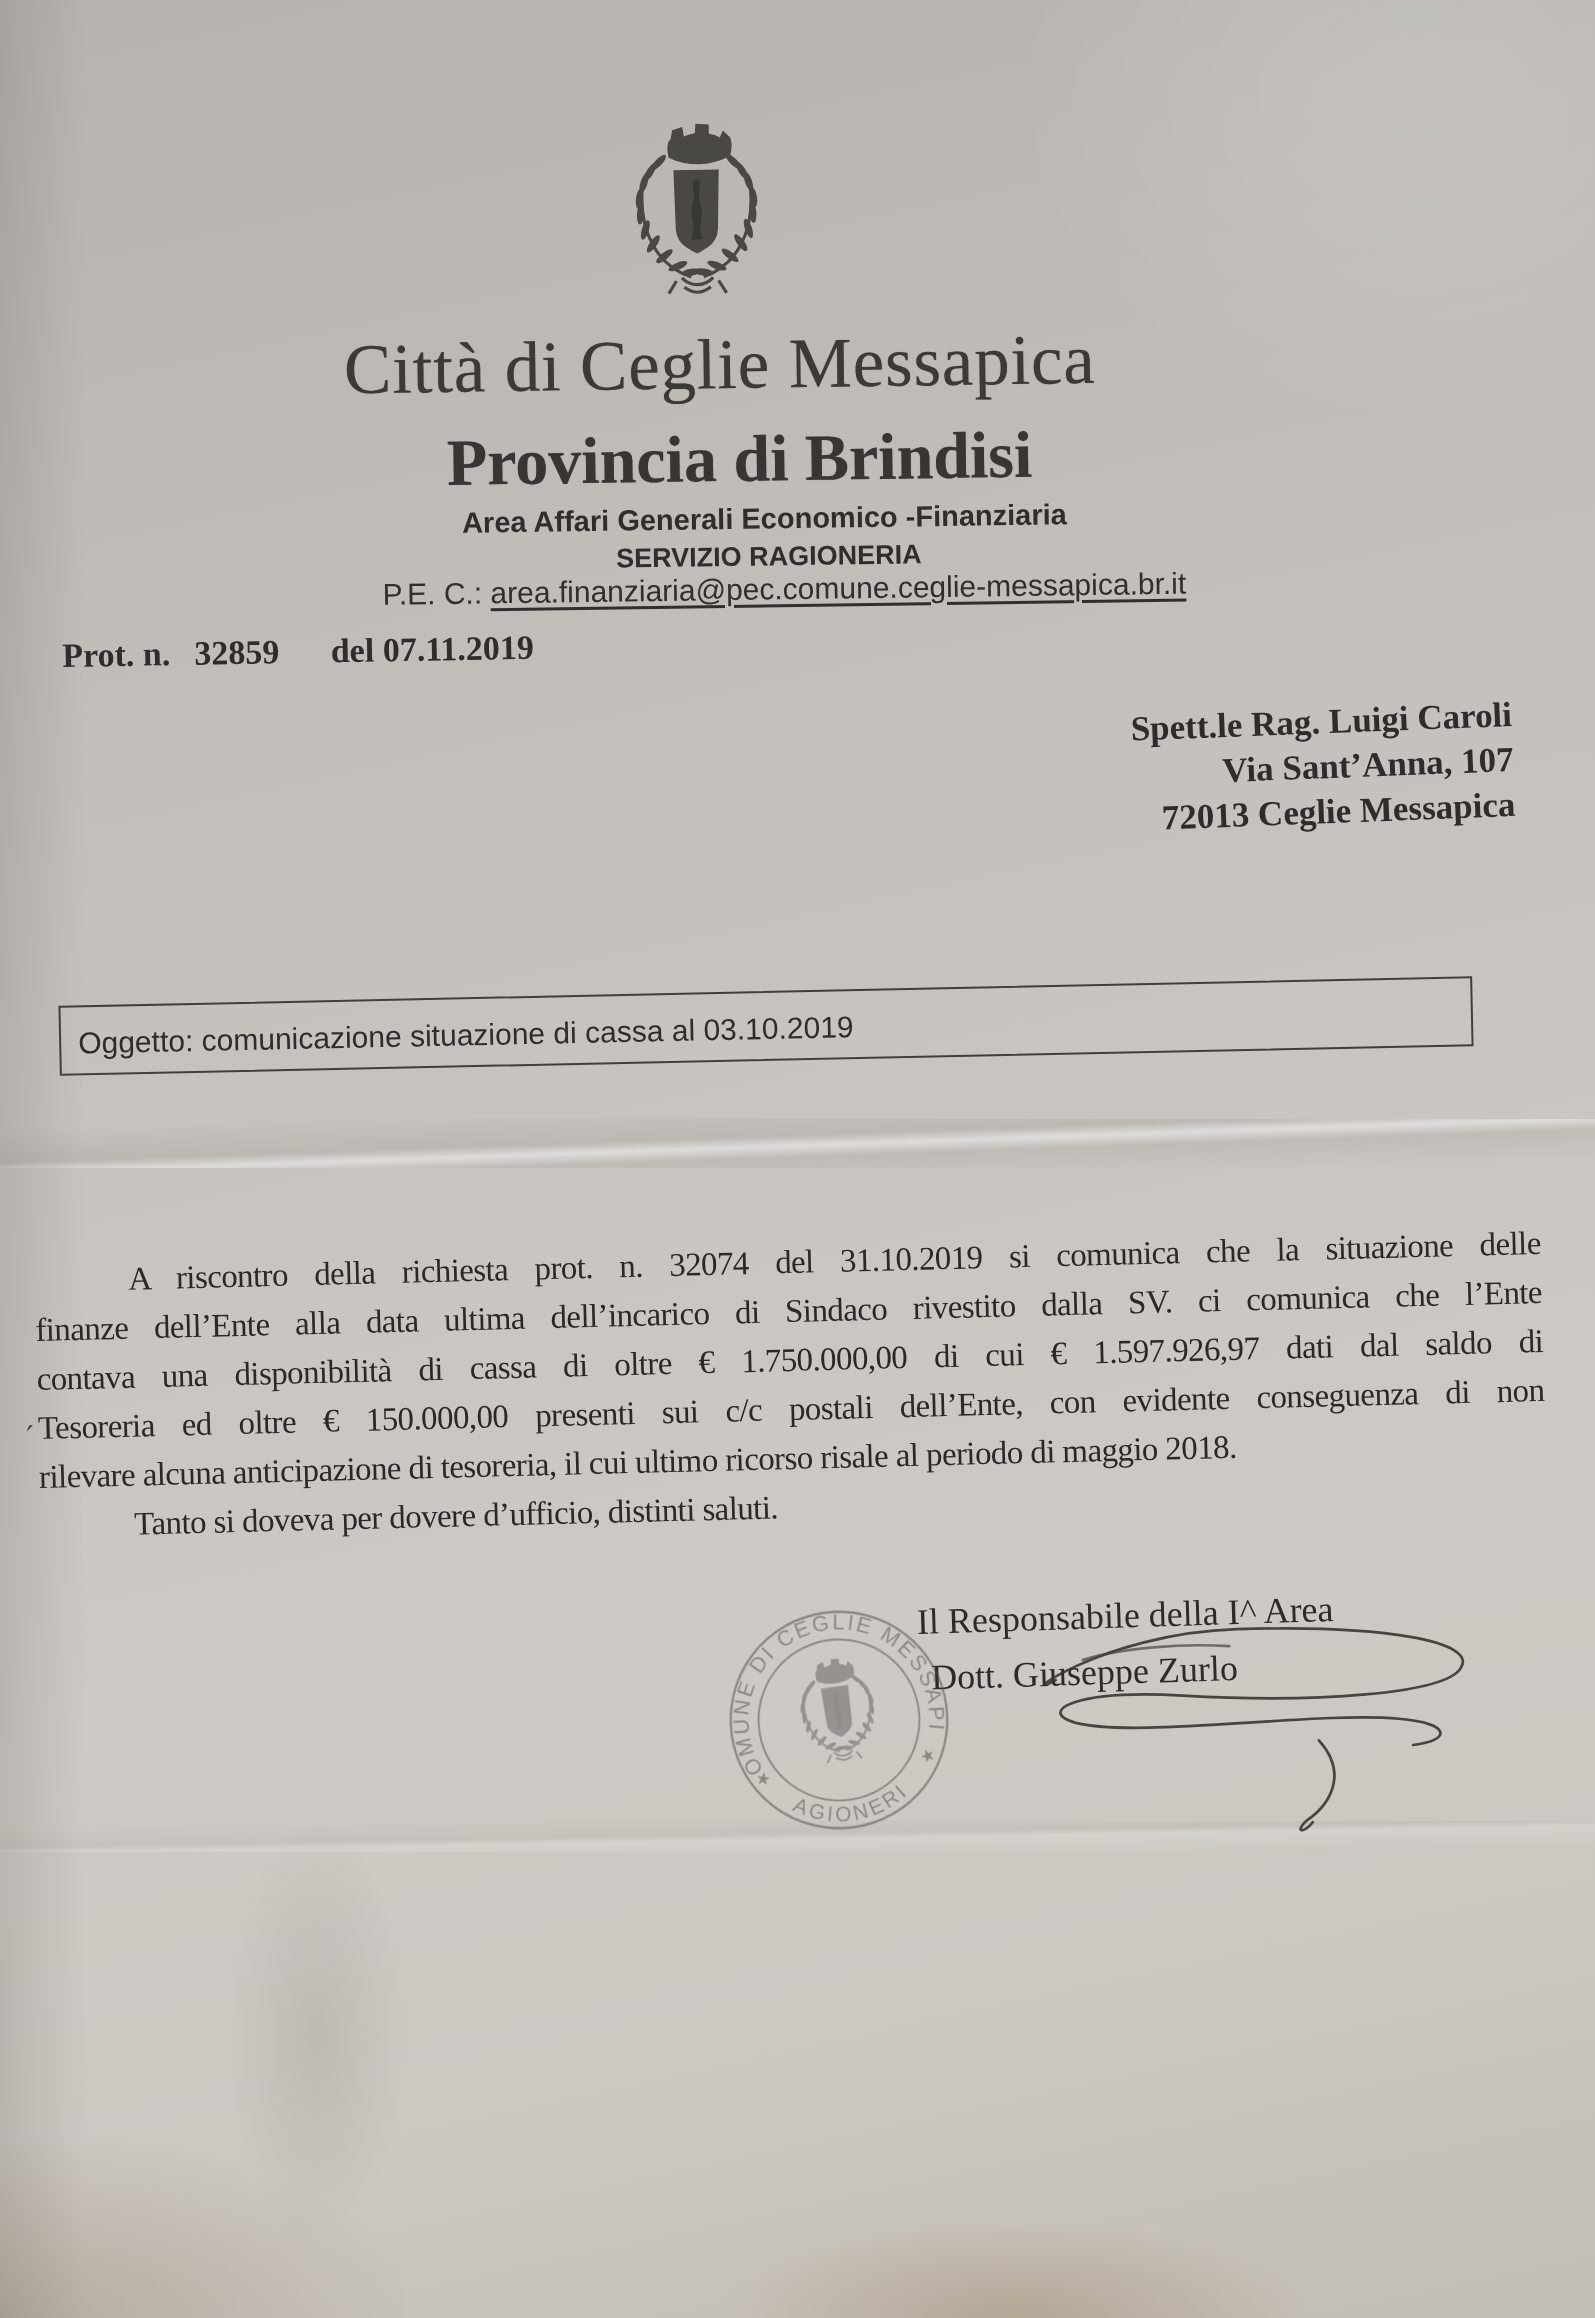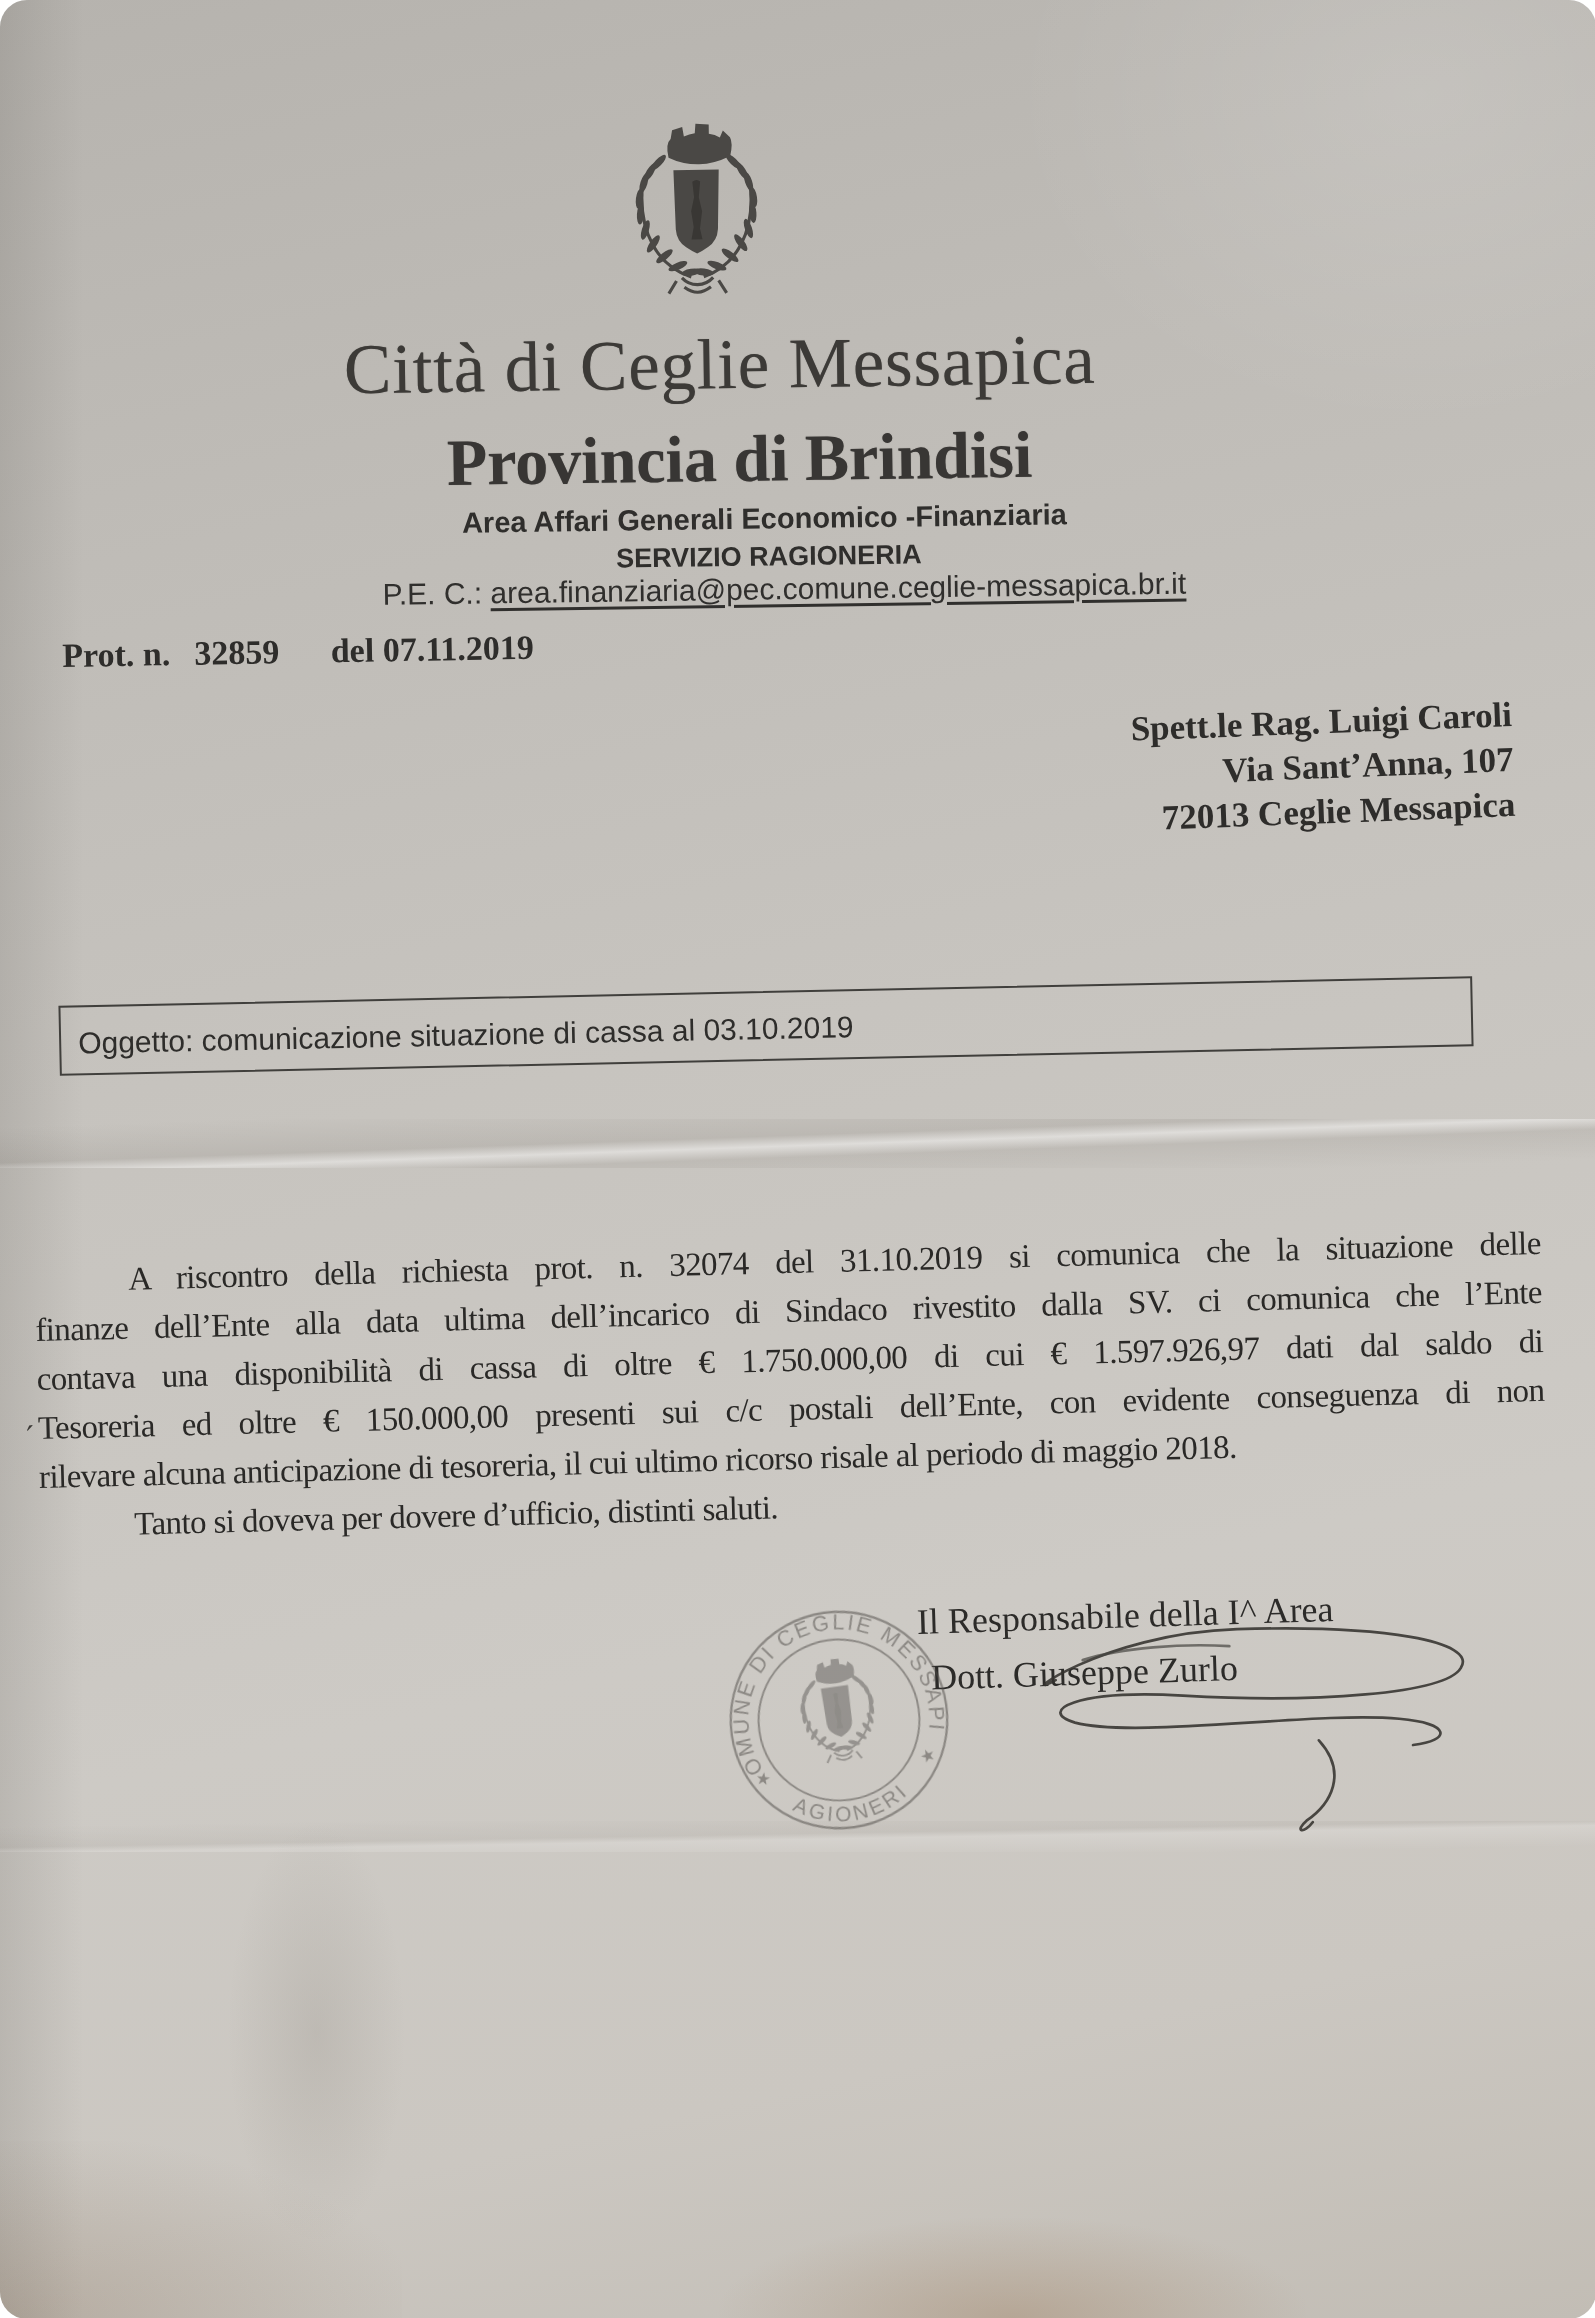--- a/index.html
+++ b/index.html
@@ -1,21 +1,20 @@
 <!DOCTYPE html>
 <html style="font-size:12.4px"><head>
 <meta charset="utf-8">
 <style>
   html,body{margin:0;padding:0;}
   .page{
     position:relative; width:1596px; height:2319px; overflow:hidden;
     background:linear-gradient(168deg,#b6b3ae 0%,#bfbcb7 22%,#c7c4bf 45%,#cdcac5 68%,#cbc7c1 85%,#c2bdb5 100%);
     font-family:"Liberation Serif","DejaVu Serif",serif;
     color:#34322f;
-    border-radius:27px;
   }
   .overlay{position:absolute;pointer-events:none;}
   .shade-left{left:0;top:0;width:93px;height:2319px;
     background:linear-gradient(90deg,rgba(70,66,60,.14),rgba(70,66,60,0) 90%);}
   .highlight-tr{left:1005px;top:0;width:591px;height:433px;
     background:radial-gradient(ellipse at 70% 22%,rgba(255,255,255,.13),rgba(255,255,255,0) 70%);}
   .crease-h{left:0;top:1119px;width:1596px;height:49px;
     background:linear-gradient(178deg,rgba(0,0,0,0) 8%,rgba(105,98,90,.13) 42%,rgba(255,255,255,.40) 52%,rgba(105,98,90,.10) 63%,rgba(0,0,0,0) 92%);}
   .crease-h2{left:0;top:1821px;width:1596px;height:31px;
     background:linear-gradient(179deg,rgba(0,0,0,0) 10%,rgba(105,98,90,.07) 45%,rgba(255,255,255,.18) 55%,rgba(0,0,0,0) 90%);}

